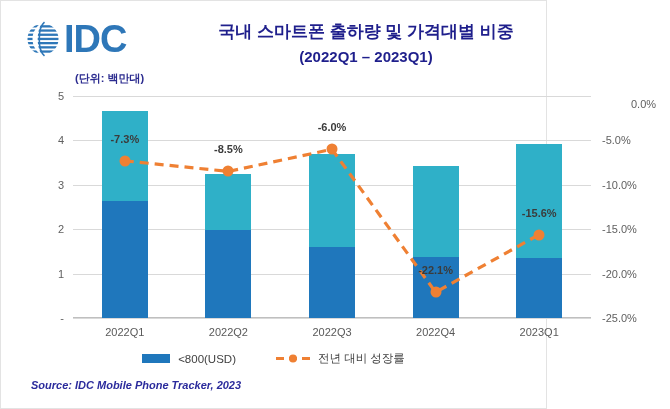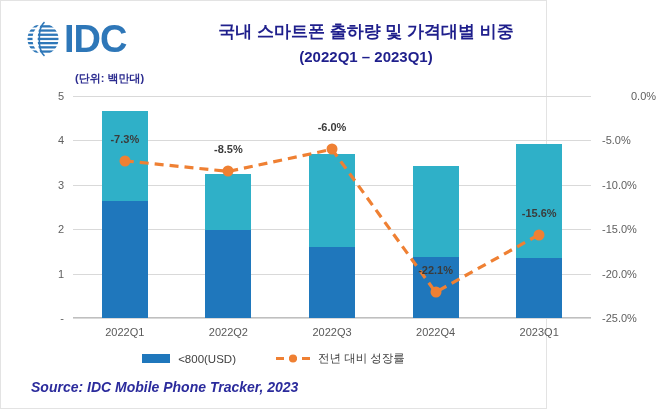--- a/index.html
+++ b/index.html
@@ -183,21 +183,21 @@
     height: 11px;
     display: inline-block;
     position: relative;
   }
 
   
   #source {
     position: absolute;
     left: 30px;
     top: 378px;
-    font-size: 14px;
+    font-size: 11px;
     font-style: italic;
     font-weight: bold;
     color: #2b2b9c;
     white-space: nowrap;
   }
 </style>
 </head>
 <body>
 
 <div id="page">
@@ -248,21 +248,21 @@
         <div class="y-label-left" style="top: 88.8px;">3</div>
         <div class="y-label-left" style="top: 44.4px;">4</div>
         <div class="y-label-left" style="top: 0px;">5</div>
       </div>
     <div id="y-right">
         <div class="y-label-right" style="top: 222px;">-25.0%</div>
         <div class="y-label-right" style="top: 177.6px;">-20.0%</div>
         <div class="y-label-right" style="top: 133.2px;">-15.0%</div>
         <div class="y-label-right" style="top: 88.8px;">-10.0%</div>
         <div class="y-label-right" style="top: 44.4px;">-5.0%</div>
-        <div class="y-label-right" style="top: 0px; margin-left: 40px;">0.0%</div>
+        <div class="y-label-right" style="top: 8px; margin-left: 40px;">0.0%</div>
       </div>
     <div id="bars">
         <div class="bar-group" style="left: 51.8px; height: 207.348px;">
           <div class="bar-seg" style="height: 116.772px; bottom: 0px; background: rgb(31, 119, 188);"></div>
           <div class="bar-seg" style="height: 90.576px; bottom: 116.772px; background: rgb(47, 176, 200);"></div>
         </div>
         <div class="bar-group" style="left: 155.4px; height: 144.3px;">
           <div class="bar-seg" style="height: 87.912px; bottom: 0px; background: rgb(31, 119, 188);"></div>
           <div class="bar-seg" style="height: 56.388px; bottom: 87.912px; background: rgb(47, 176, 200);"></div>
         </div>

